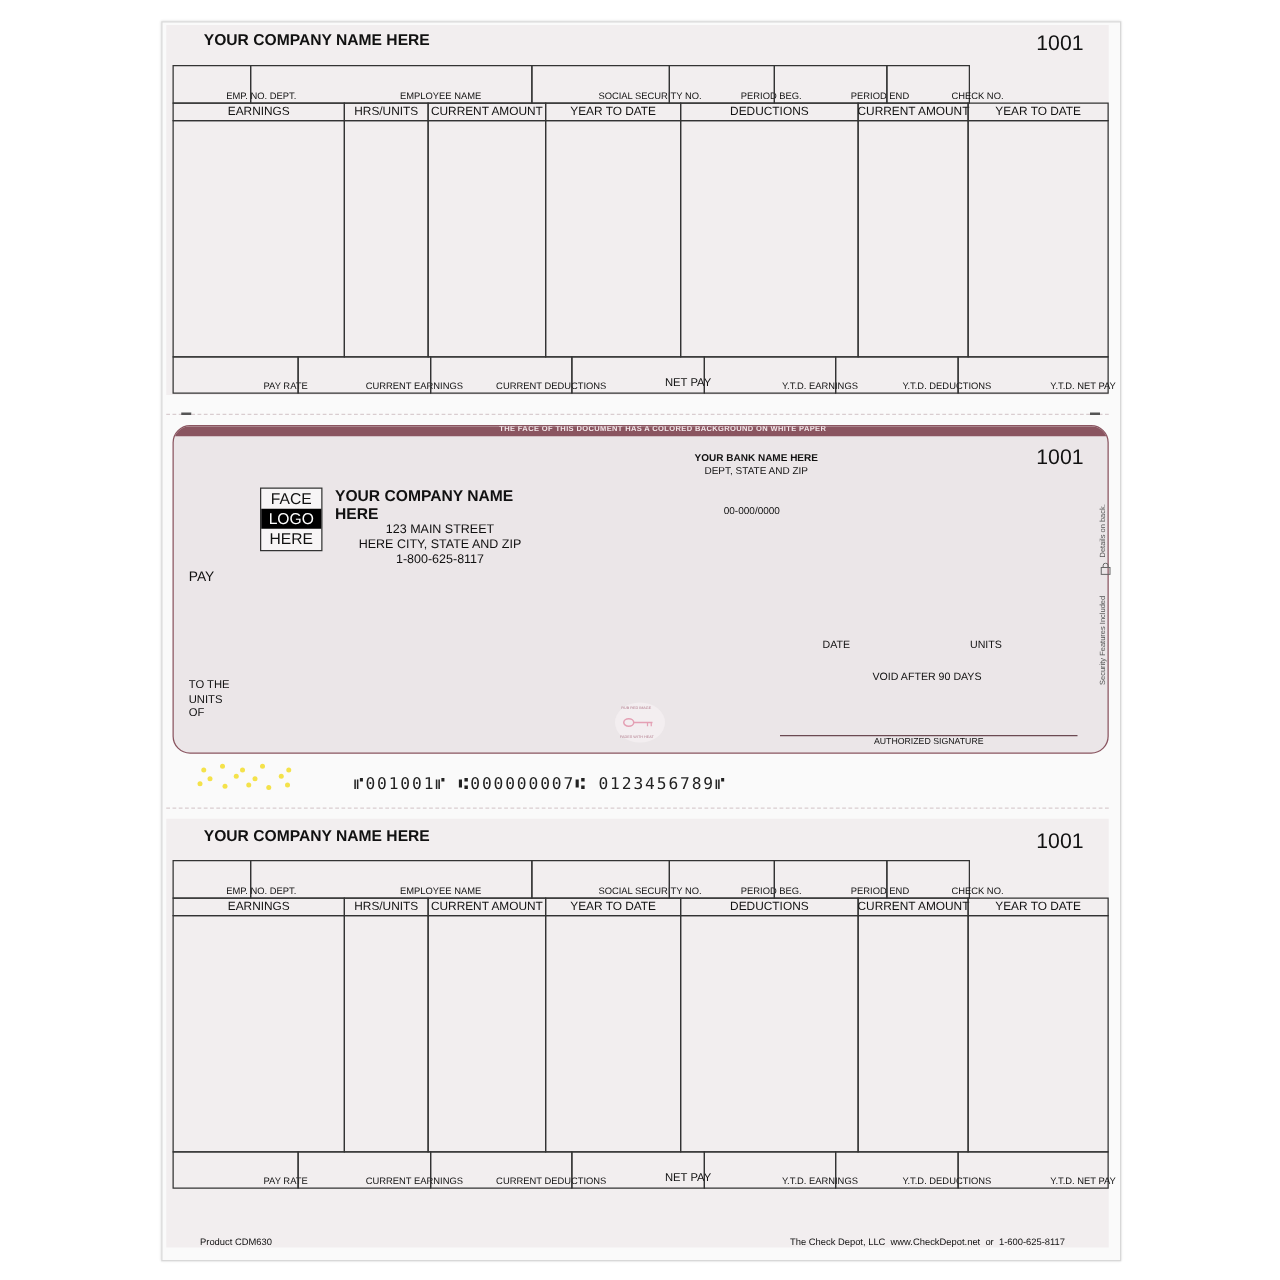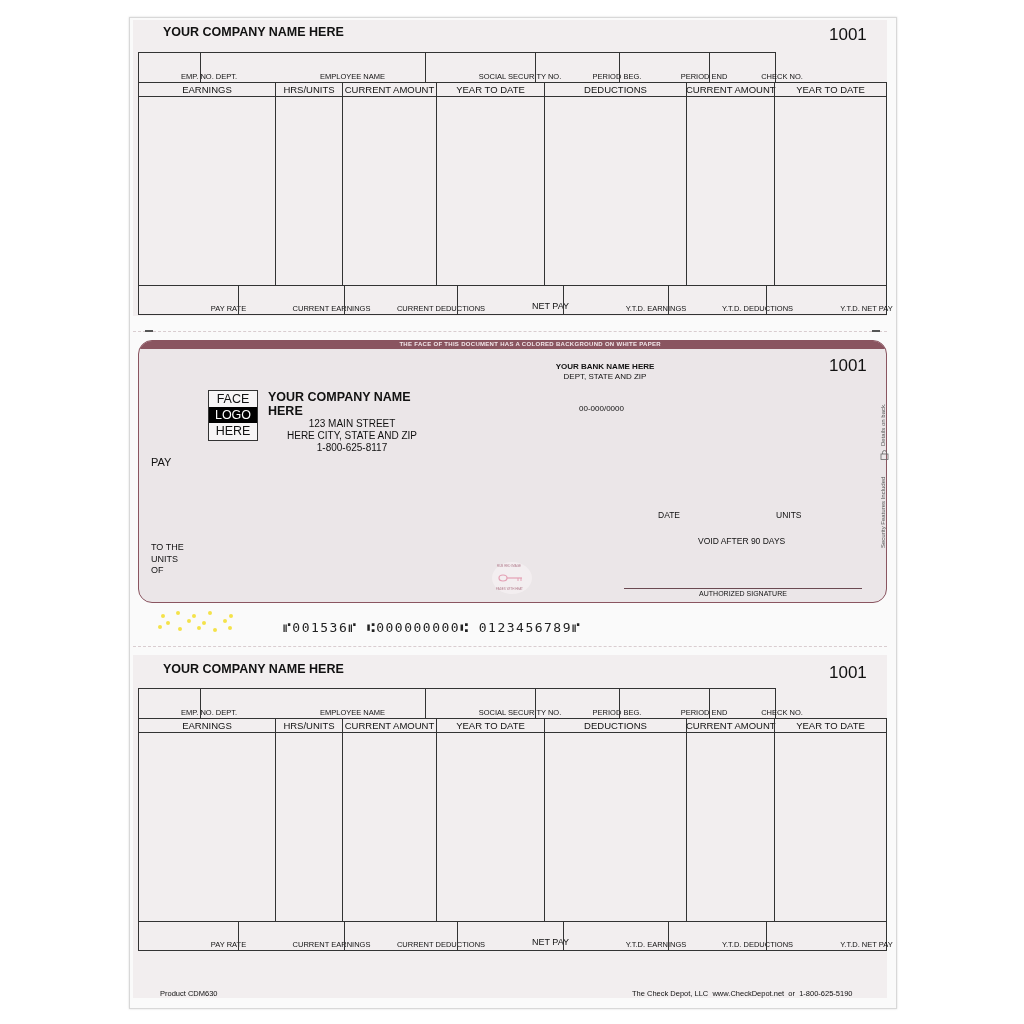--- a/index.html
+++ b/index.html
@@ -165,21 +165,21 @@
   <div class="dot" style="left:187px;top:619px;"></div>
   <div class="dot" style="left:202px;top:621px;"></div>
   <div class="dot" style="left:223px;top:619px;"></div>
   <div class="dot" style="left:158px;top:625px;"></div>
   <div class="dot" style="left:178px;top:627px;"></div>
   <div class="dot" style="left:197px;top:626px;"></div>
   <div class="dot" style="left:213px;top:628px;"></div>
   <div class="dot" style="left:228px;top:626px;"></div>
 </div>
 
-<div class="micr">⑈001536⑈ ⑆000000000⑆ 0123456789⑈</div>
+<div class="micr">⑈001001⑈ ⑆000000007⑆ 0123456789⑈</div>
 
 <div class="stub stub-bot"></div>
 <div class="abs co-name" style="left:163px;top:662px;">YOUR COMPANY NAME HERE</div>
 <div class="abs check-no" style="left:829px;top:663px;">1001</div>
 
 <div id="bot-grid">
     <div class="cell" style="left:138px;top:688px;width:63px;height:31px;"></div>
     <div class="lbl" style="left:138px;top:708px;width:62px;">EMP. NO. DEPT.</div>
     <div class="cell" style="left:200px;top:688px;width:226px;height:31px;"></div>
     <div class="lbl" style="left:200px;top:708px;width:225px;">EMPLOYEE NAME</div>
@@ -222,13 +222,13 @@
     <div class="lbl" style="left:457px;top:937px;width:107px;font-size:9px;">NET PAY</div>
     <div class="cell" style="left:563px;top:921px;width:106px;height:30px;"></div>
     <div class="lbl" style="left:563px;top:940px;width:106px;font-size:7.5px;">Y.T.D. EARNINGS</div>
     <div class="cell" style="left:668px;top:921px;width:99px;height:30px;"></div>
     <div class="lbl" style="left:668px;top:940px;width:99px;font-size:7.5px;">Y.T.D. DEDUCTIONS</div>
     <div class="cell" style="left:766px;top:921px;width:121px;height:30px;"></div>
     <div class="lbl" style="left:766px;top:940px;width:121px;font-size:7.5px;">Y.T.D. NET PAY</div>
   </div>
 
 <div class="footer" style="left:160px;top:989px;">Product CDM630</div>
-<div class="footer" style="left:632px;top:989px;white-space:pre;">The Check Depot, LLC  www.CheckDepot.net  or  1-800-625-5190</div>
+<div class="footer" style="left:632px;top:989px;white-space:pre;">The Check Depot, LLC  www.CheckDepot.net  or  1-600-625-8117</div>
 
 </body></html>

